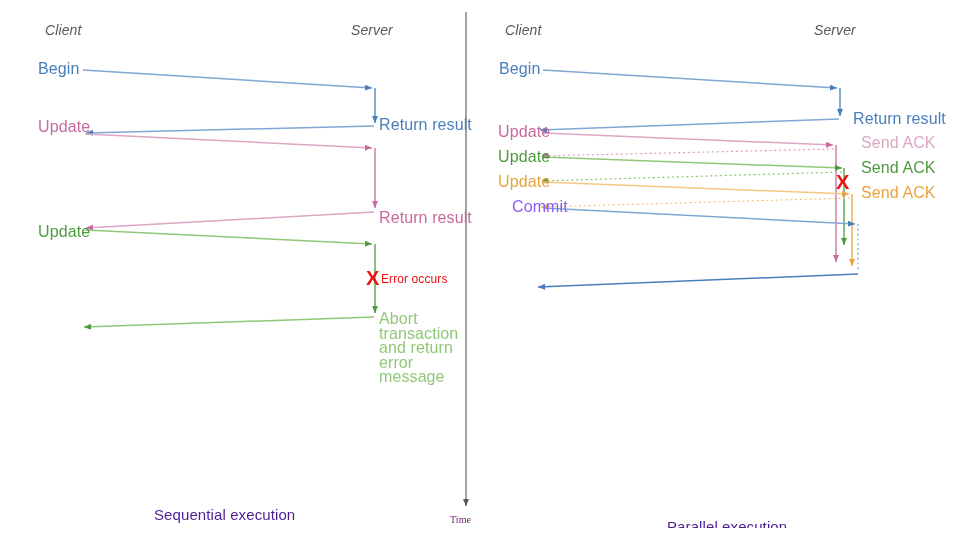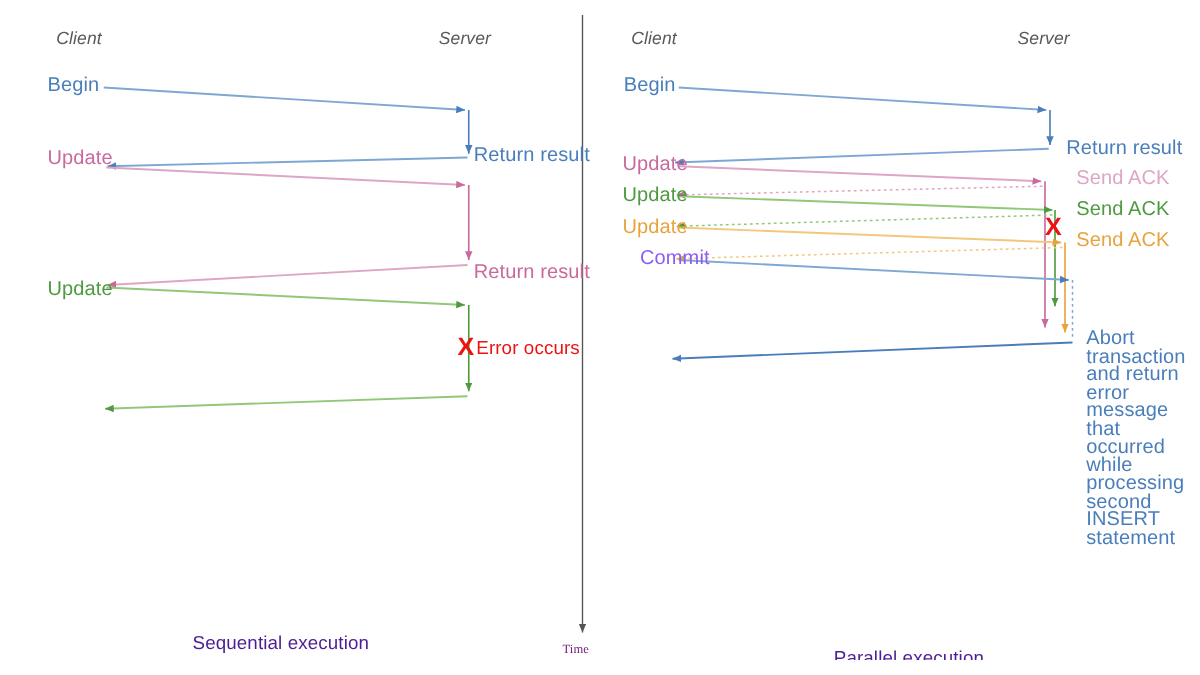--- a/index.html
+++ b/index.html
@@ -44,21 +44,21 @@
   .caption {
     font-size: 15px;
     color: #4c1d95;
   }
   .timelbl {
     font-size: 10px;
     color: #701a75;
     font-family: Liberation Serif, serif;
   }
   .errlbl {
-    font-size: 15px;
+    font-size: 12px;
     color: #ee1111;
   }
   .xmark {
     position: absolute;
     font-family: "Liberation Sans", sans-serif;
     font-weight: bold;
     font-size: 20px;
     color: #ee1111;
     line-height: 20px;
   }
@@ -155,20 +155,21 @@
 
   <div class="lbl" style="left:38px; top:120px; color:#c9699e;">Update</div>
 
   <div class="lbl" style="left:379px; top:211px; color:#c9699e;">Return result</div>
 
   <div class="lbl" style="left:38px; top:225px; color:#4e9a3f;">Update</div>
 
   <div class="xmark" style="left:366px; top:268px;">X</div>
   <div class="lbl errlbl" style="left:381px; top:272px;">Error occurs</div>
 
+  <div class="lbl wrap" style="left:379px; top:312px; width:86px; color:#90c878;">Abort transaction and return error message</div>
 
   <div class="lbl caption" style="left:154px; top:508px;">Sequential execution</div>
 
   <div class="lbl actor" style="left:505px; top:23px;">Client</div>
   <div class="lbl actor" style="left:814px; top:23px;">Server</div>
 
   <div class="lbl" style="left:499px; top:62px; color:#4a7ebb;">Begin</div>
 
   <div class="lbl" style="left:853px; top:112px; color:#4a7ebb;">Return result</div>
 
@@ -178,19 +179,18 @@
   <div class="lbl" style="left:498px; top:150px; color:#4e9a3f;">Update</div>
   <div class="lbl" style="left:861px; top:161px; color:#4e9a3f;">Send ACK</div>
 
   <div class="lbl" style="left:498px; top:175px; color:#e8a33d;">Update</div>
   <div class="lbl" style="left:861px; top:186px; color:#e8a33d;">Send ACK</div>
 
   <div class="lbl" style="left:512px; top:200px; color:#8b5cf6;">Commit</div>
 
   <div class="xmark" style="left:836px; top:172px;">X</div>
 
-  <div class="lbl wrap" style="left:869px; top:264px; width:86px; color:#4a7ebb;">Abort transaction and return error message that occurred while processing second INSERT statement</div>
 
   <div class="lbl caption" style="left:667px; top:508px;margin-top:12px;">Parallel execution</div>
 
   <div class="lbl timelbl" style="left:450px; top:513px;">Time</div>
 
 </div>
 
 </body></html>

